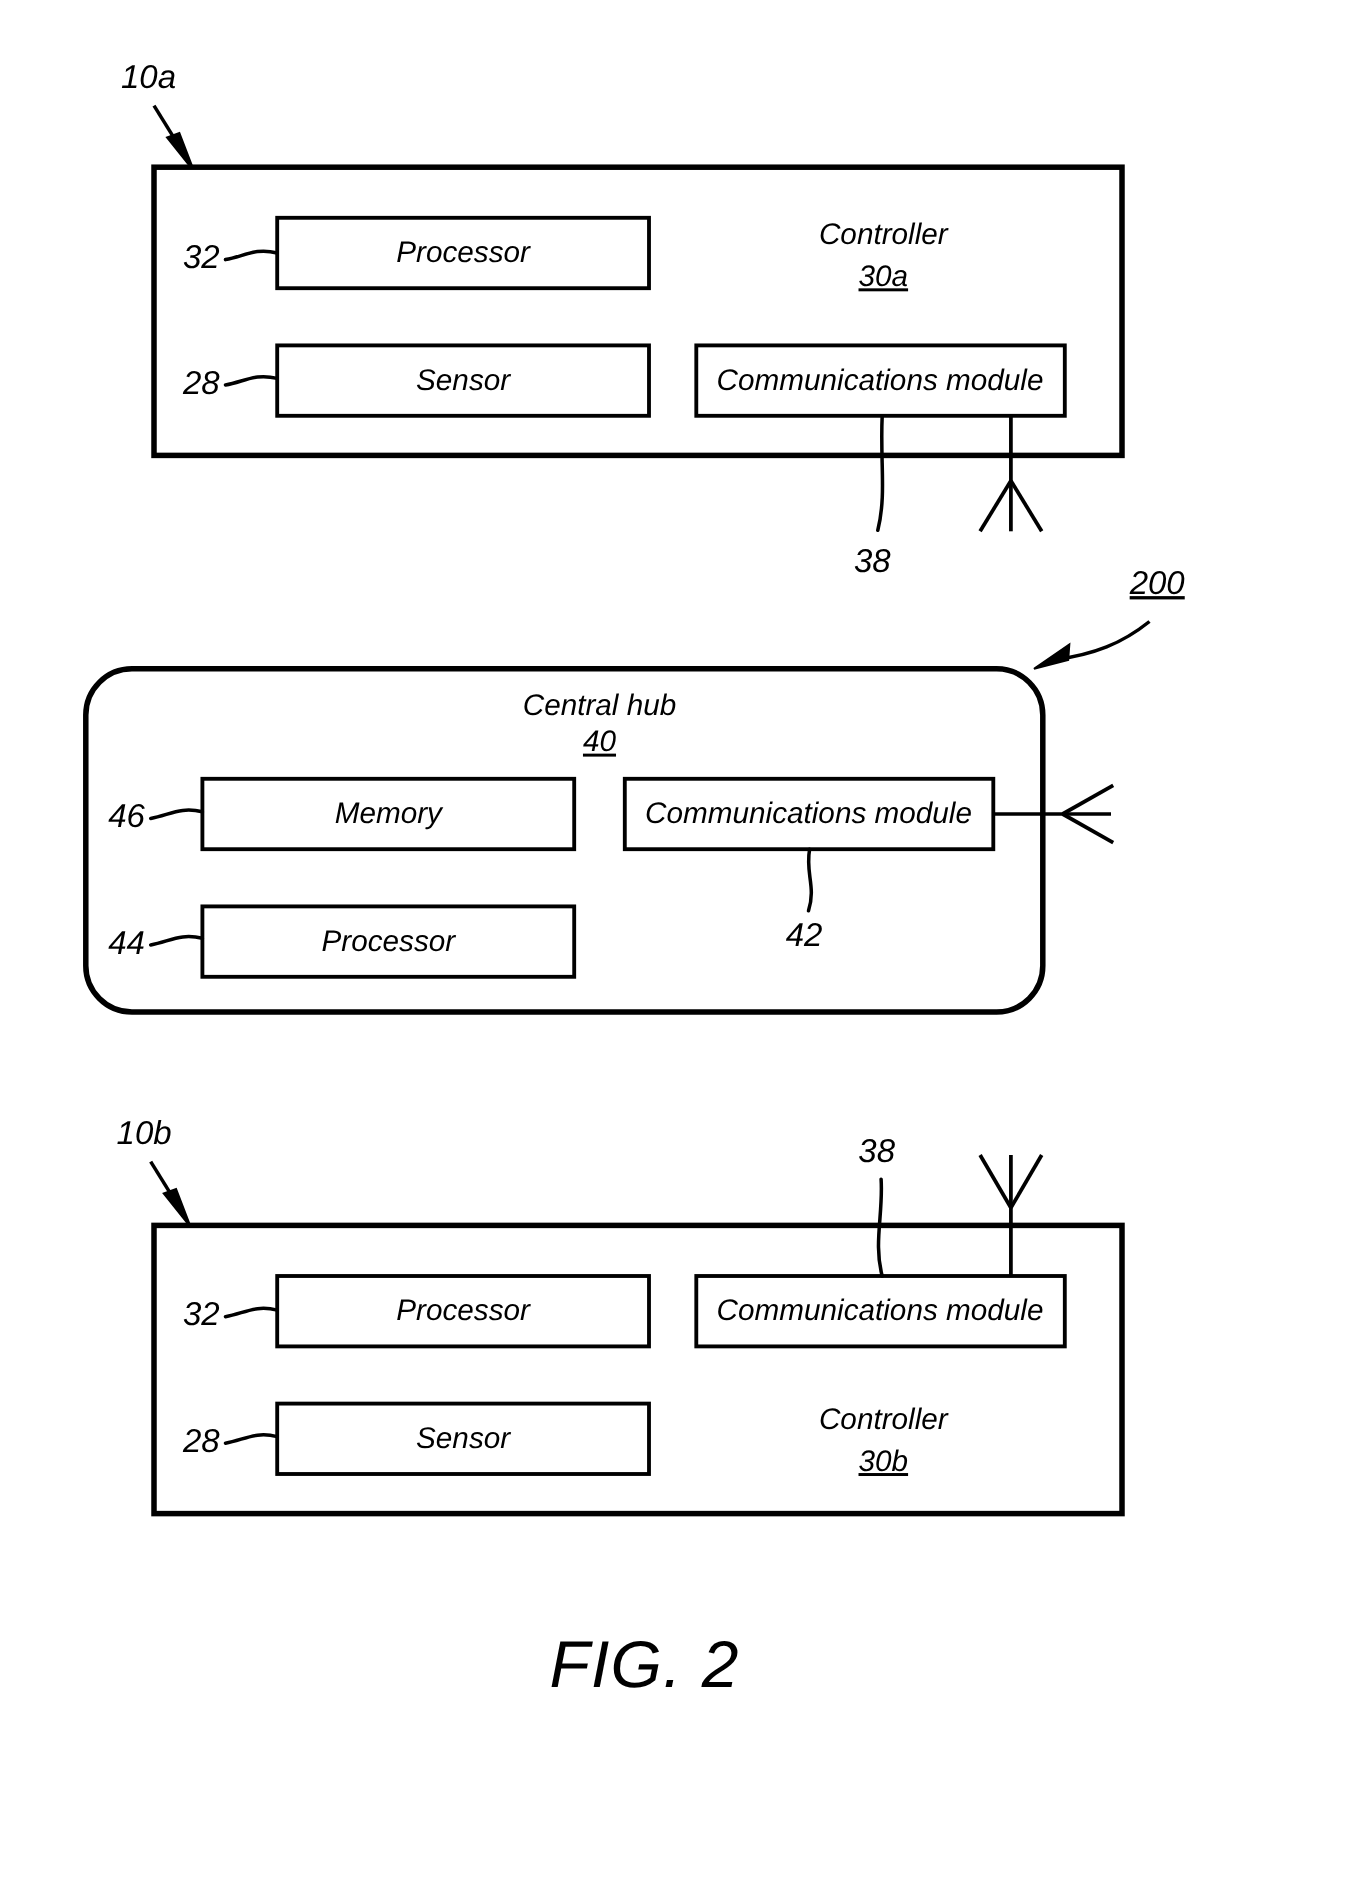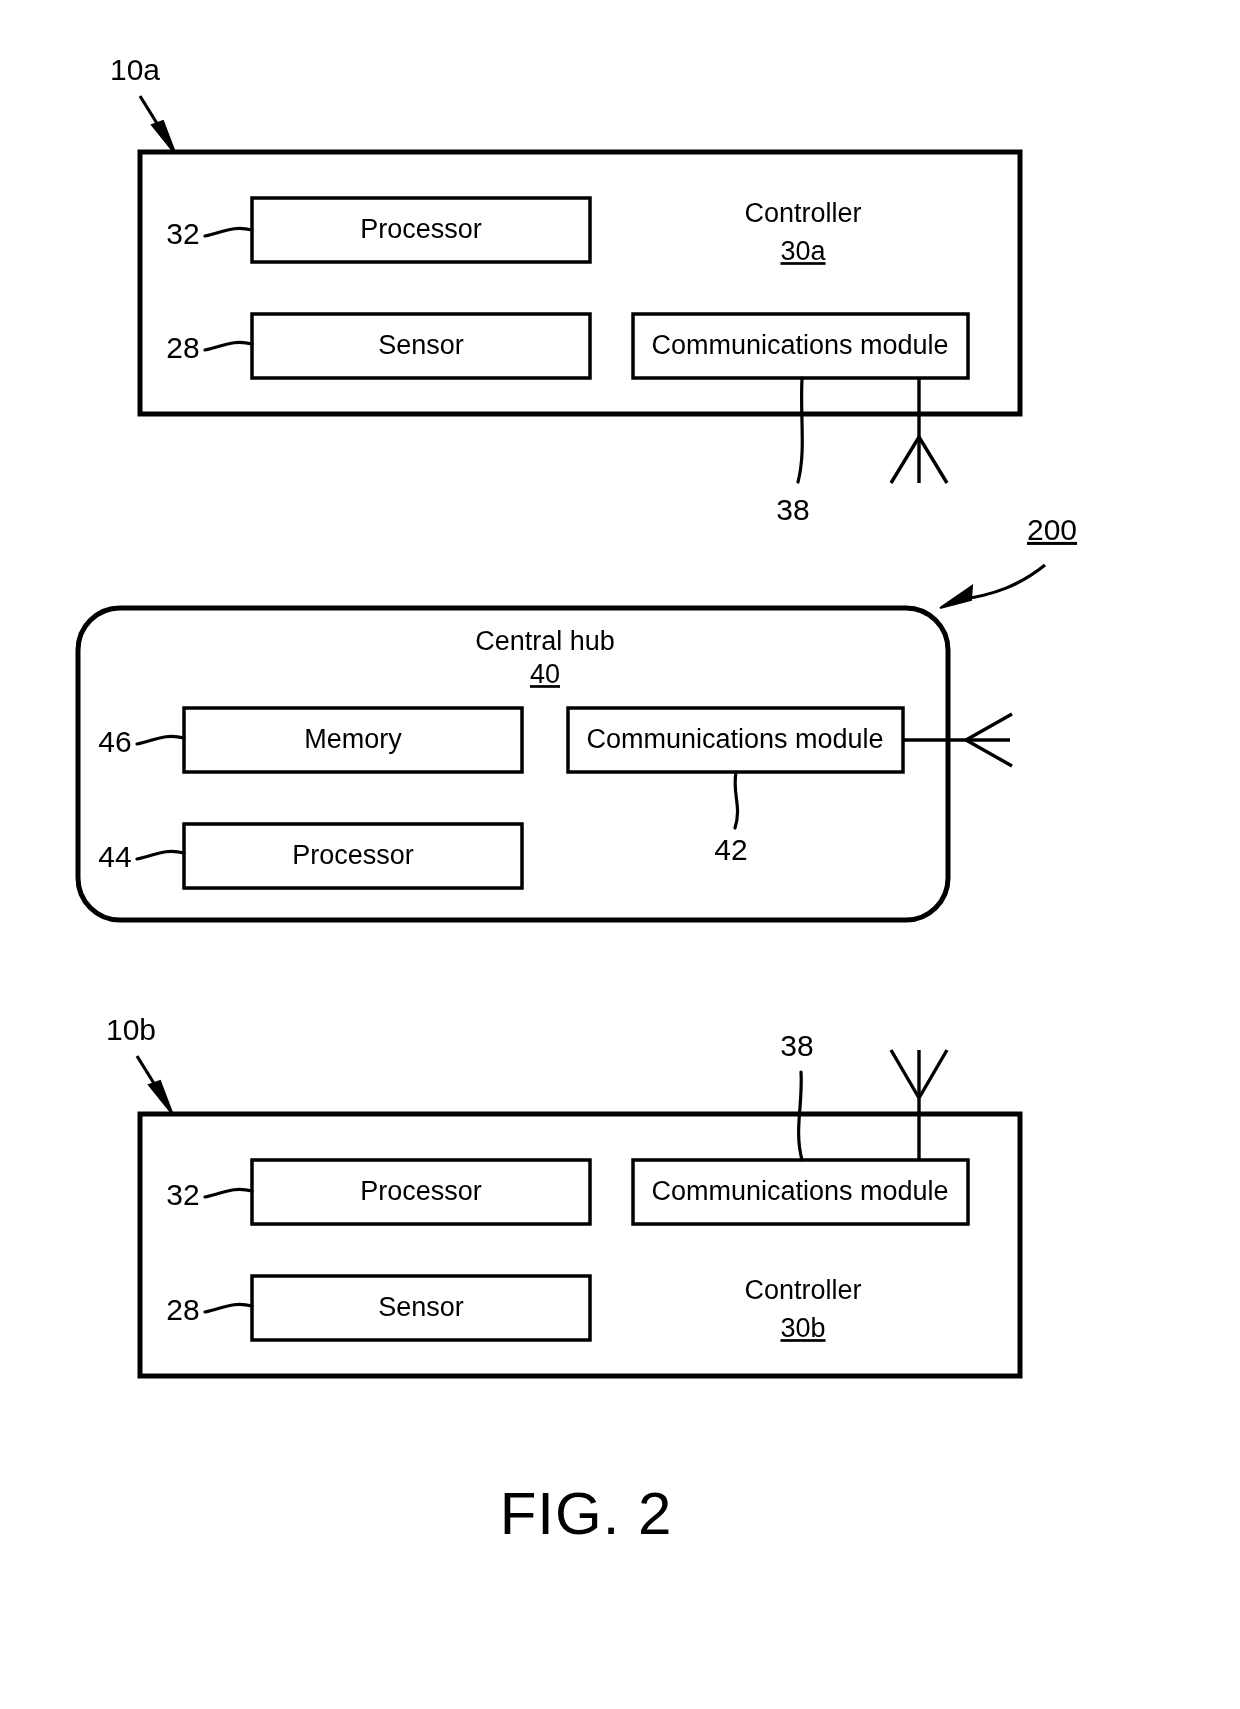--- a/index.html
+++ b/index.html
@@ -11,20 +11,21 @@
     width: 1240px;
     height: 1709px;
     font-family: "Liberation Sans", sans-serif;
     color: #000000;
     position: relative;
     overflow: hidden;
   }
   #figure {
     position: absolute;
     inset: 0;
+    font-style: italic;
   }
   svg.diagram {
     position: absolute;
     top: 0;
     left: 0;
     width: 1240px;
     height: 1709px;
   }
   .outer-rect {
     fill: #ffffff;

